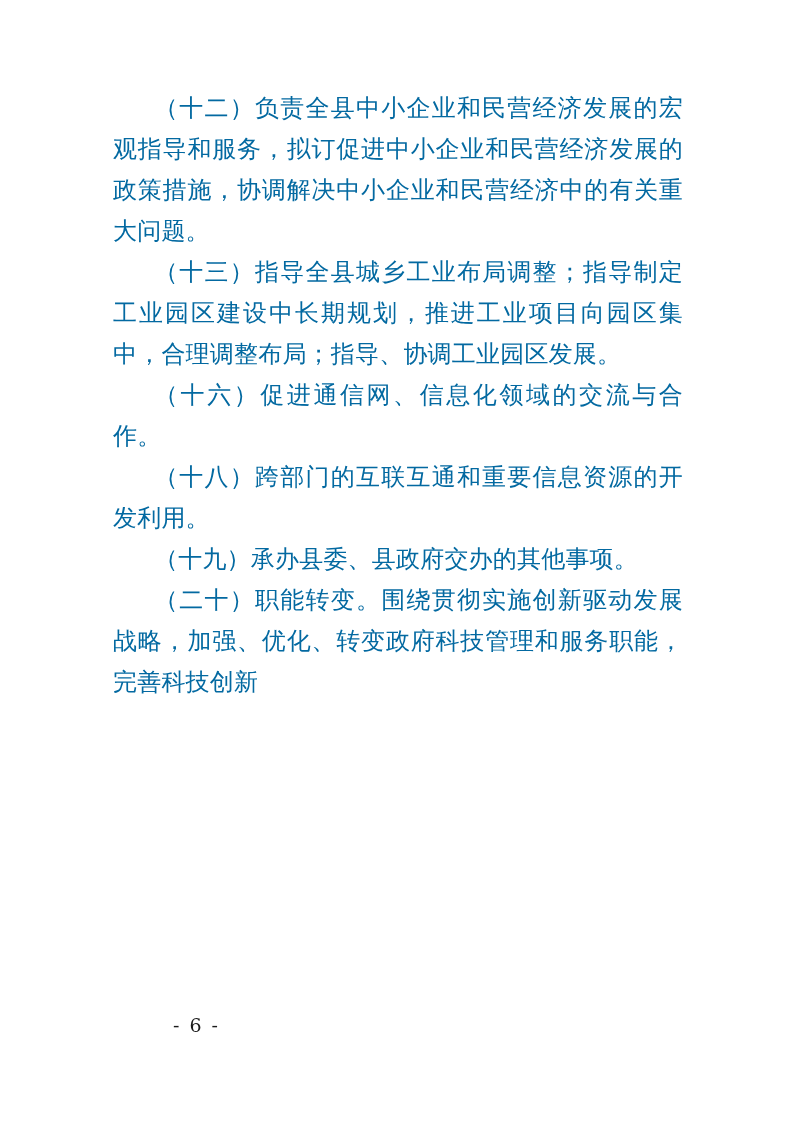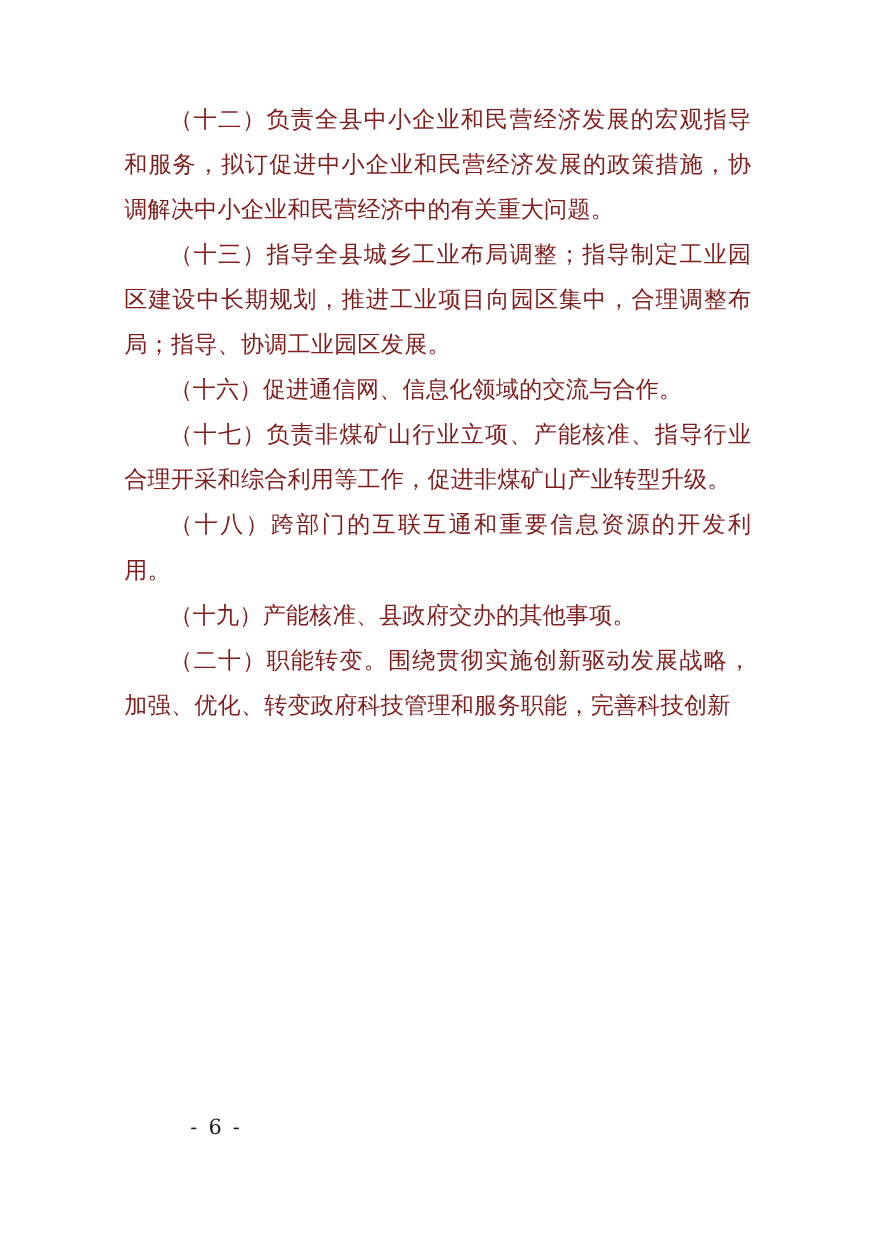--- a/index.html
+++ b/index.html
@@ -19,23 +19,23 @@
     box-sizing: border-box;
     overflow: hidden;
   }
   .page-inner {
     position: absolute;
     left: 113px;
     top: 88px;
     width: 570px;
   }
   .para {
-    font-size: 21px;
+    font-size: 24px;
     line-height: 41px;
-    color: #7f1d1d;
+    color: #0369a1;
     text-align: justify;
     text-justify: inter-ideograph;
     margin: 0 0 0 0;
     text-indent: 41px;
     letter-spacing: 0.2px;
     font-family: "DejaVu Serif", "Liberation Serif", serif;
     font-weight: 500;
   }
   .page-number {
     position: absolute;
@@ -54,21 +54,20 @@
   }
 </style>
 </head>
 <body>
 
 <div class="page">
   <div class="page-inner">
     <p class="para">（十二）负责全县中小企业和民营经济发展的宏观指导和服务，拟订促进中小企业和民营经济发展的政策措施，协调解决中小企业和民营经济中的有关重大问题。</p>
     <p class="para">（十三）指导全县城乡工业布局调整；指导制定工业园区建设中长期规划，推进工业项目向园区集中，合理调整布局；指导、协调工业园区发展。</p>
     <p class="para">（十六）促进通信网、信息化领域的交流与合作。</p>
-    <p class="para">（十七）负责非煤矿山行业立项、产能核准、指导行业合理开采和综合利用等工作，促进非煤矿山产业转型升级。</p>
     <p class="para">（十八）跨部门的互联互通和重要信息资源的开发利用。</p>
-    <p class="para">（十九）产能核准、县政府交办的其他事项。</p>
+    <p class="para">（十九）承办县委、县政府交办的其他事项。</p>
     <p class="para">（二十）职能转变。围绕贯彻实施创新驱动发展战略，加强、优化、转变政府科技管理和服务职能，完善科技创新</p>
   </div>
   <div class="page-number">
     <span class="page-number-inner">- 6 -</span>
   </div>
 </div>
 
 </body></html>

